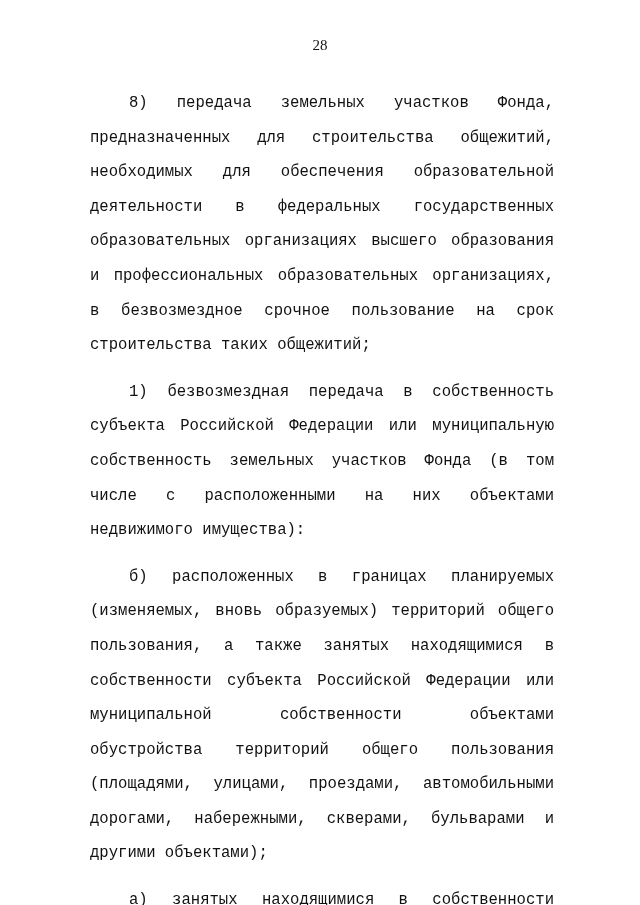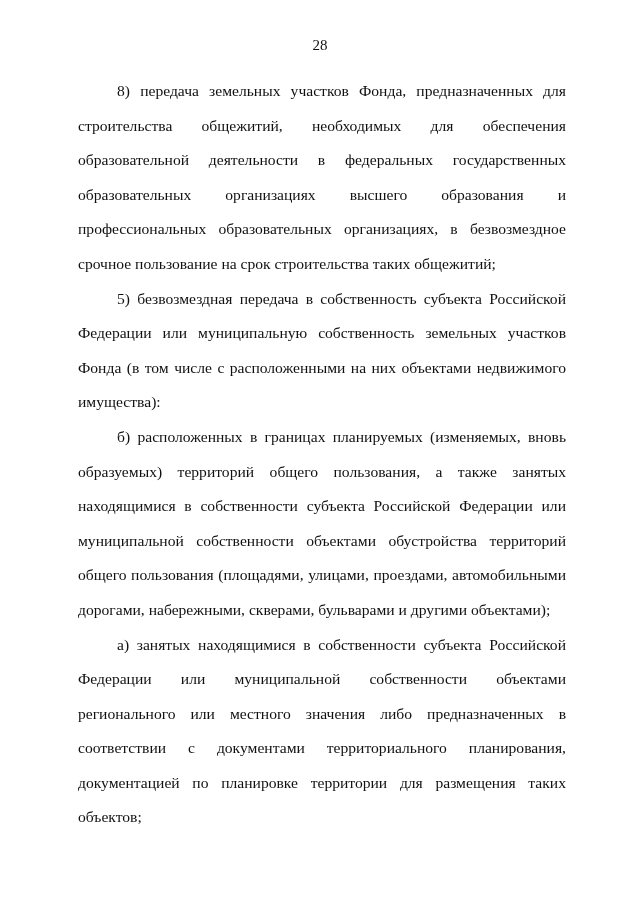--- a/index.html
+++ b/index.html
@@ -11,29 +11,30 @@
   }
   .page-number {
     position: absolute; left: 0; width: 640px; top: 37px;
     text-align: center; font-size: 15px;
   }
   .body-text {
     position: absolute; left: 78px; top: 74px; width: 488px;
     font-size: 15.6px; line-height: 34.6px;
   }
   .para {
-    margin: 0; text-align: justify; text-indent: 39px;
+    margin: 12px; text-align: justify; text-indent: 39px;
     word-spacing: 0;
+    font-family: Liberation Mono, monospace;
   }
   .para + .para { margin-top: 0; }
 </style>
 </head>
 <body>
 
 <div class="page">
   <div class="page-number">28</div>
   <div class="body-text">
     <p class="para">8) передача земельных участков Фонда, предназначенных для строительства общежитий, необходимых для обеспечения образовательной деятельности в федеральных государственных образовательных организациях высшего образования и профессиональных образовательных организациях, в безвозмездное срочное пользование на срок строительства таких общежитий;</p>
-    <p class="para">5) безвозмездная передача в собственность субъекта Российской Федерации или муниципальную собственность земельных участков Фонда (в том числе с расположенными на них объектами недвижимого имущества):</p>
+    <p class="para">1) безвозмездная передача в собственность субъекта Российской Федерации или муниципальную собственность земельных участков Фонда (в том числе с расположенными на них объектами недвижимого имущества):</p>
     <p class="para">б) расположенных в границах планируемых (изменяемых, вновь образуемых) территорий общего пользования, а также занятых находящимися в собственности субъекта Российской Федерации или муниципальной собственности объектами обустройства территорий общего пользования (площадями, улицами, проездами, автомобильными дорогами, набережными, скверами, бульварами и другими объектами);</p>
     <p class="para">а) занятых находящимися в собственности субъекта Российской Федерации или муниципальной собственности объектами регионального или местного значения либо предназначенных в соответствии с документами территориального планирования, документацией по планировке территории для размещения таких объектов;</p>
   </div>
 </div>
 
 </body></html>

